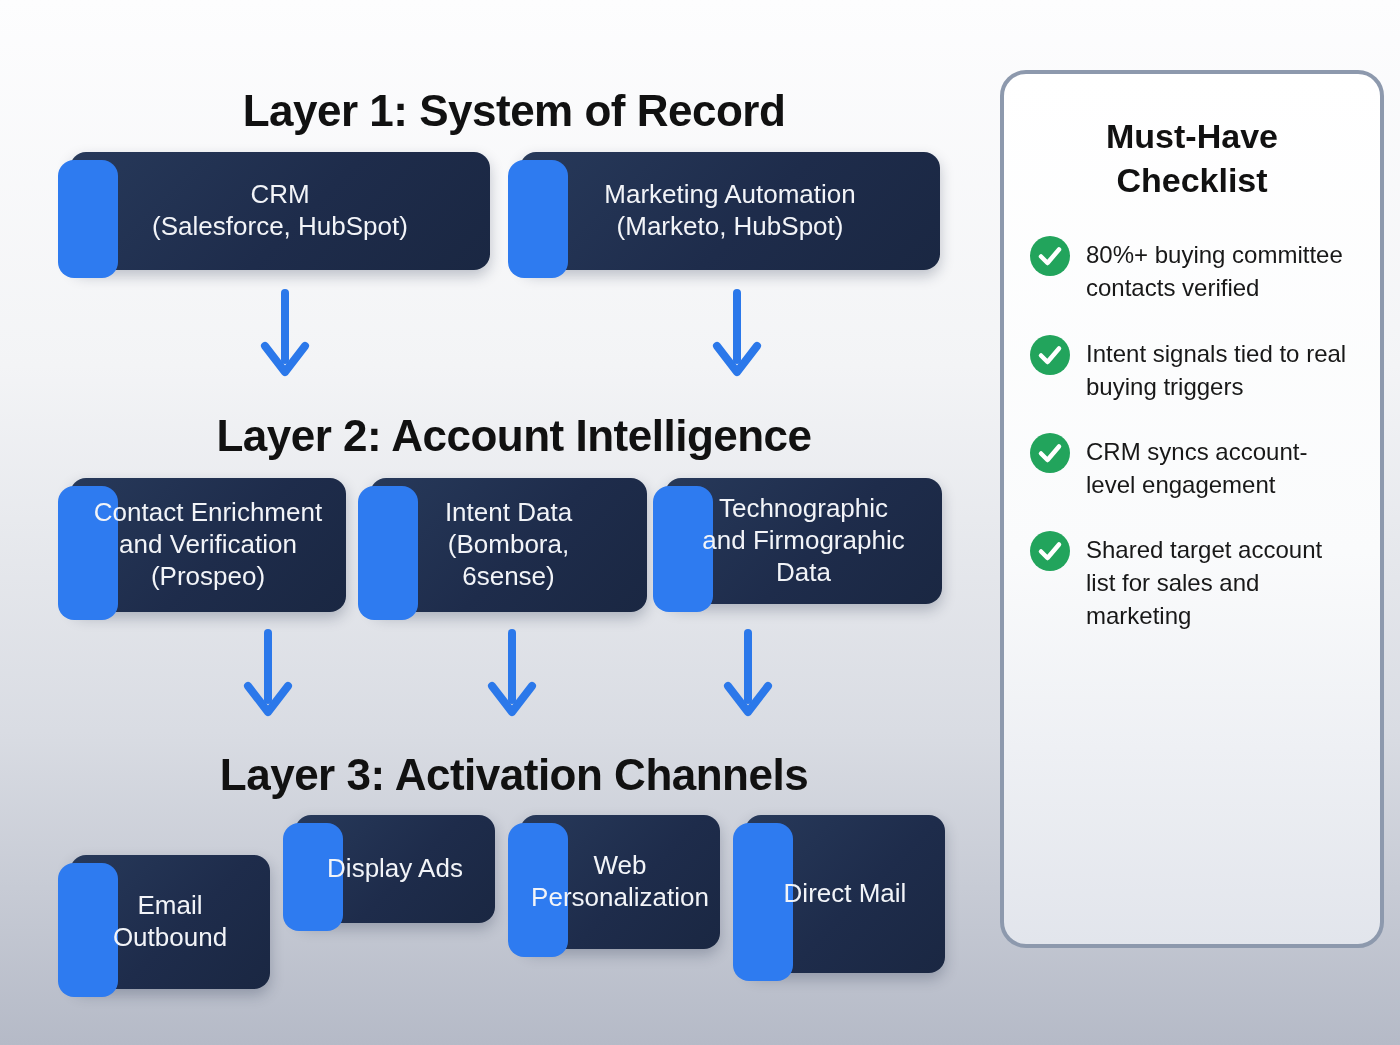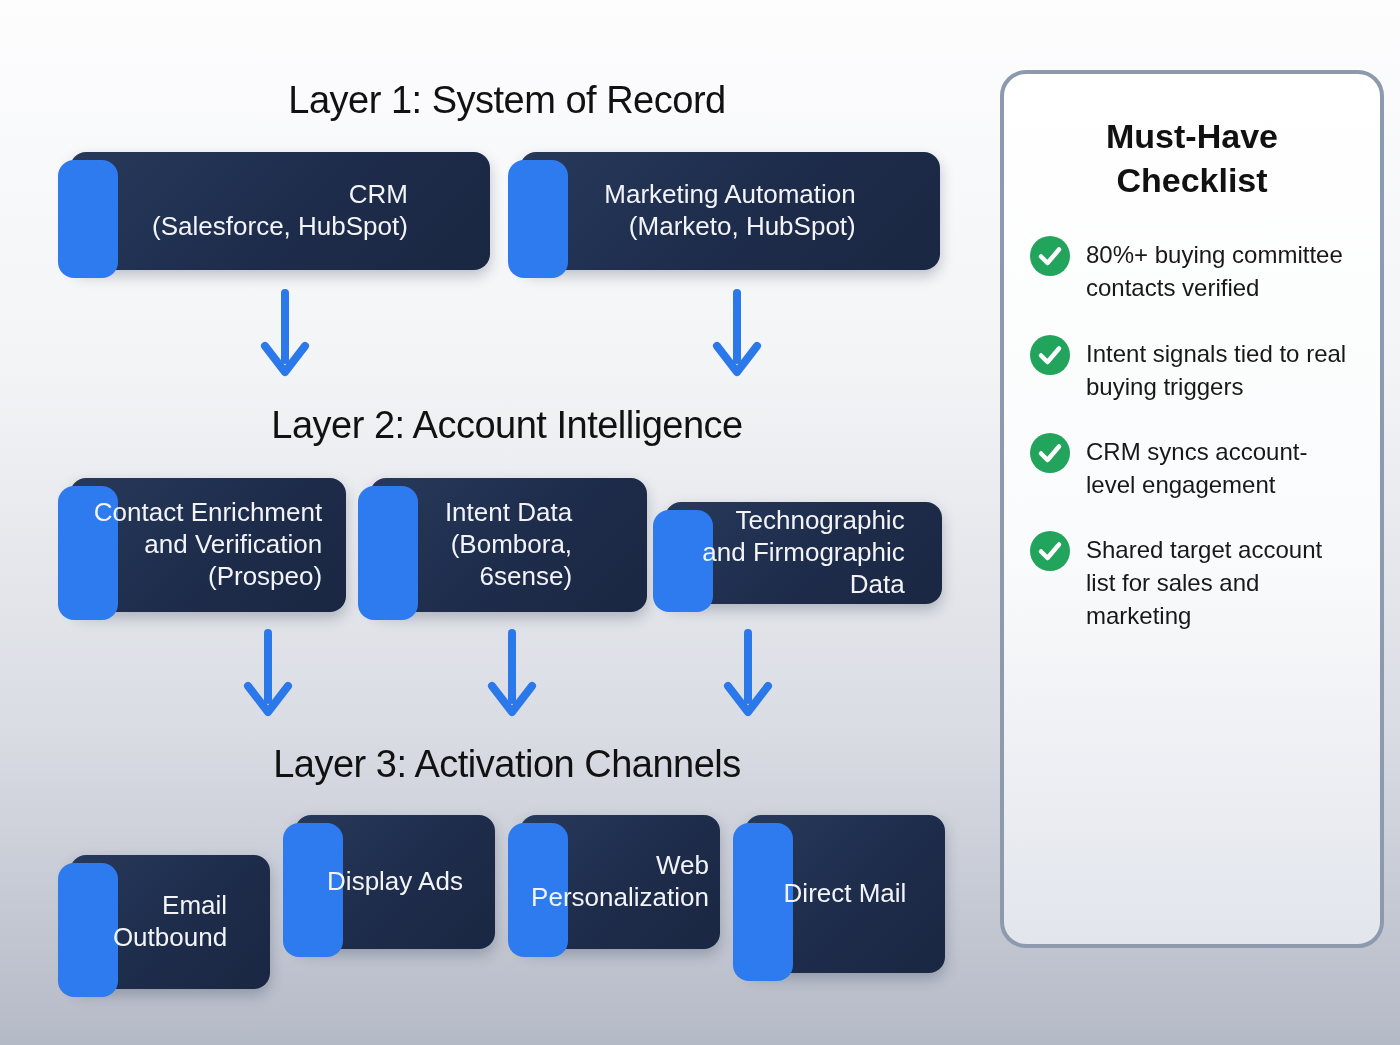--- a/index.html
+++ b/index.html
@@ -6,30 +6,30 @@
   .canvas{
     position:relative;
     width:1400px;height:1045px;
     overflow:hidden;
     background:linear-gradient(180deg,#fdfdfe 0%,#f3f4f6 35%,#d9dce3 70%,#b5bac7 100%);
     font-family:"Liberation Sans", sans-serif;
   }
   .flow{position:absolute;left:70px;top:0;width:872px;height:1045px;}
   .layer-title{
     position:absolute;left:0;width:100%;
-    margin:1px;text-align:center;
-    font-size:38px;font-weight:400;color:#111;
+    margin:8px;text-align:center;
+    font-size:44px;font-weight:700;color:#111;
     letter-spacing:-0.5px;
   }
   .box{
     position:absolute;z-index:0;
     background:linear-gradient(135deg,#27395a 0%,#1e2c4b 55%,#1a2742 100%);
     border-radius:16px;
     display:flex;align-items:center;justify-content:center;
-    color:#f2f4f8;text-align:right;
+    color:#f2f4f8;text-align:center;
     font-size:26px;line-height:1.22;
     white-space:pre-line;
     padding:8px 14px;box-sizing:border-box;
     box-shadow:0 6px 14px rgba(20,30,60,0.25);
   }
   .box::before{
     content:"";position:absolute;z-index:-1;
     left:-12px;top:8px;bottom:-8px;width:60px;
     background:#2e7bf0;border-radius:16px;
   }
@@ -74,41 +74,41 @@
       <polyline points="10,58 30,84 50,58" fill="none" stroke="#2b78ea" stroke-width="8" stroke-linecap="round" stroke-linejoin="round"></polyline>
     </svg>
 
     <h2 class="layer-title" style="top:403px;">Layer 2: Account Intelligence</h2>
     <div class="box" style="left:0;top:478px;width:276px;height:134px;">Contact Enrichment
 and Verification
 (Prospeo)</div>
     <div class="box" style="left:300px;top:478px;width:277px;height:134px;">Intent Data
 (Bombora,
 6sense)</div>
-    <div class="box" style="left:595px;top:478px;width:277px;height:102px;margin-top:24px;">Technographic
+    <div class="box" style="left:595px;top:478px;width:277px;height:126px;">Technographic
 and Firmographic
 Data</div>
 
     <svg class="arrow" style="left:168px;top:628px;" viewBox="0 0 60 90">
       <line x1="30" y1="5" x2="30" y2="72" stroke="#2b78ea" stroke-width="8" stroke-linecap="round"></line>
       <polyline points="10,58 30,84 50,58" fill="none" stroke="#2b78ea" stroke-width="8" stroke-linecap="round" stroke-linejoin="round"></polyline>
     </svg>
     <svg class="arrow" style="left:412px;top:628px;" viewBox="0 0 60 90">
       <line x1="30" y1="5" x2="30" y2="72" stroke="#2b78ea" stroke-width="8" stroke-linecap="round"></line>
       <polyline points="10,58 30,84 50,58" fill="none" stroke="#2b78ea" stroke-width="8" stroke-linecap="round" stroke-linejoin="round"></polyline>
     </svg>
     <svg class="arrow" style="left:648px;top:628px;" viewBox="0 0 60 90">
       <line x1="30" y1="5" x2="30" y2="72" stroke="#2b78ea" stroke-width="8" stroke-linecap="round"></line>
       <polyline points="10,58 30,84 50,58" fill="none" stroke="#2b78ea" stroke-width="8" stroke-linecap="round" stroke-linejoin="round"></polyline>
     </svg>
 
     <h2 class="layer-title" style="top:742px;">Layer 3: Activation Channels</h2>
     <div class="box" style="left:0;top:815px;width:200px;height:134px;margin-top:40px;">Email
 Outbound</div>
-    <div class="box" style="left:225px;top:815px;width:200px;height:134px;">Display Ads</div>
+    <div class="box" style="left:225px;top:815px;width:200px;height:108px;">Display Ads</div>
     <div class="box" style="left:450px;top:815px;width:200px;height:134px;">Web
 Personalization</div>
     <div class="box" style="left:675px;top:815px;width:200px;height:158px;">Direct Mail</div>
   </div>
 
   <aside class="panel">
     <h2 class="panel-title">Must-Have Checklist</h2>
     <div class="check-list">
 
       <div class="check-item">

